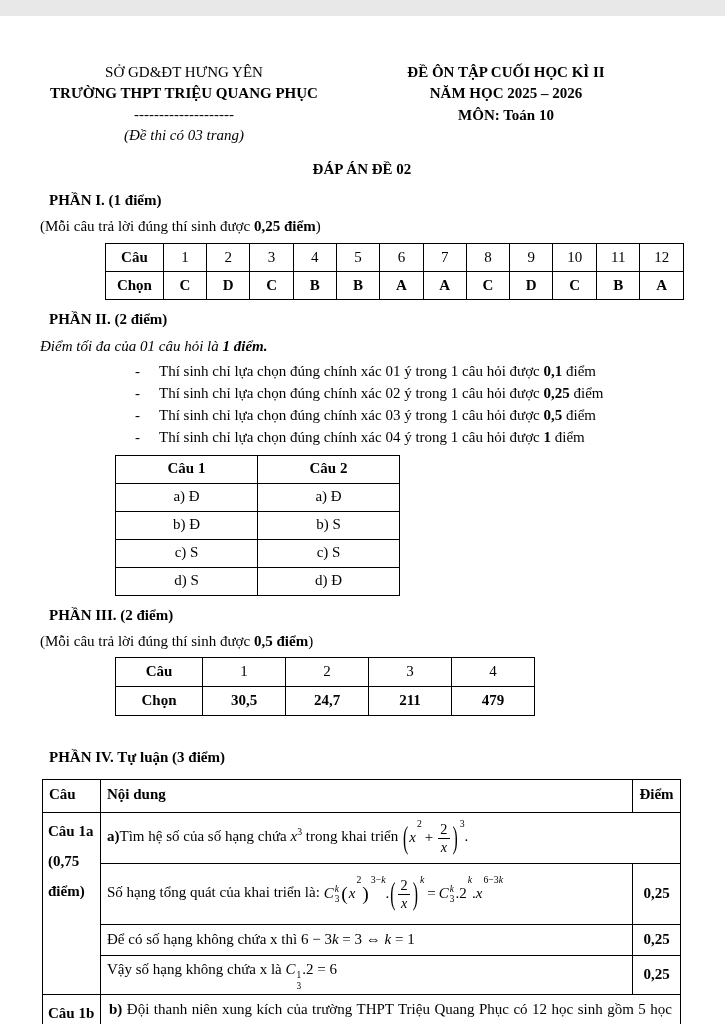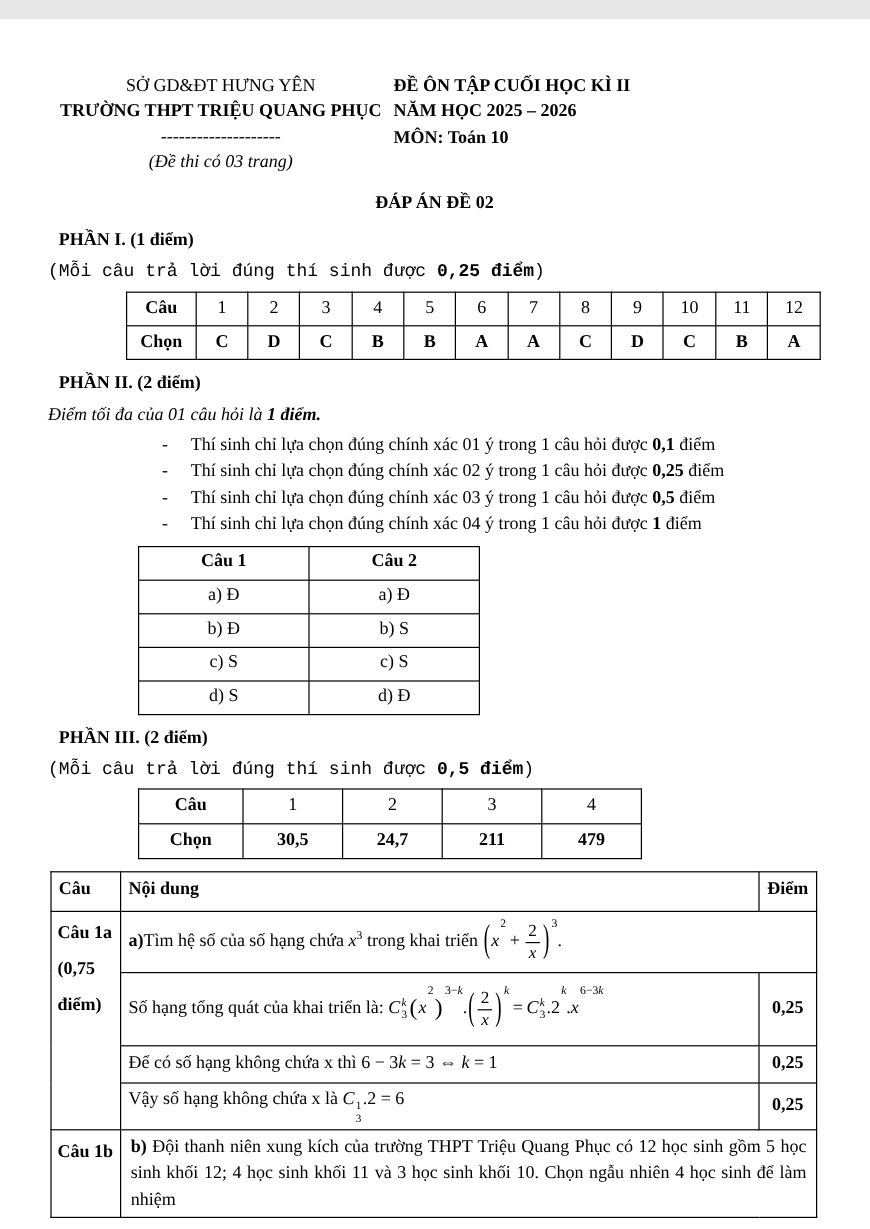--- a/index.html
+++ b/index.html
@@ -13,26 +13,26 @@
     font-family:"Liberation Serif","DejaVu Serif",serif;
     font-size:15px;line-height:1.45;color:#000;
     overflow:hidden;
   }
   .b{font-weight:bold;}
   .i{font-style:italic;}
   .it{font-style:italic;}
   
   .hdr{display:flex;}
   .hdr-left{width:288px;text-align:center;line-height:21px;}
-  .hdr-right{flex:1;text-align:left;line-height:21px;}
+  .hdr-right{flex:1;text-align:center;line-height:21px;}
   .hdr-right .mon{margin-top:1px;}
   .hdr-right .time{margin-top:6px;}
   .doc-title{text-align:center;font-weight:bold;margin-top:13px;}
   .sec-h{font-weight:bold;margin:9px 0 0 9px;}
-  .note{margin-top:4px;font-family:Liberation Mono, monospace;}
+  .note{margin-top:4px;}
   
   table{border-collapse:collapse;}
   td{border:1px solid #000;}
   
   .t1{margin:6px 0 0 65px;}
   .t1 td{width:42px;height:25px;text-align:center;vertical-align:middle;}
   .t1 td.lbl{width:56px;font-weight:bold;}
   .t1 td.ans{font-weight:bold;}
   
   .intro{margin-top:5px;font-style:italic;}
@@ -196,20 +196,21 @@
     <tr>
       <td class="lbl">Chọn</td>
       <td class="ans">30,5</td>
       <td class="ans">24,7</td>
       <td class="ans">211</td>
       <td class="ans">479</td>
     </tr>
   </tbody>
     </table>
 
+  <div class="sec-h gap-part4">PHẦN IV. Tự luận (3 điểm)</div>
   <table class="t4">
     <colgroup>
         <col style="width:58px">
         <col style="width:532px">
         <col style="width:48px">
       </colgroup>
     <tbody>
         <tr>
       <td class="hdc">Câu</td>
       <td class="hdc">Nội dung</td>

